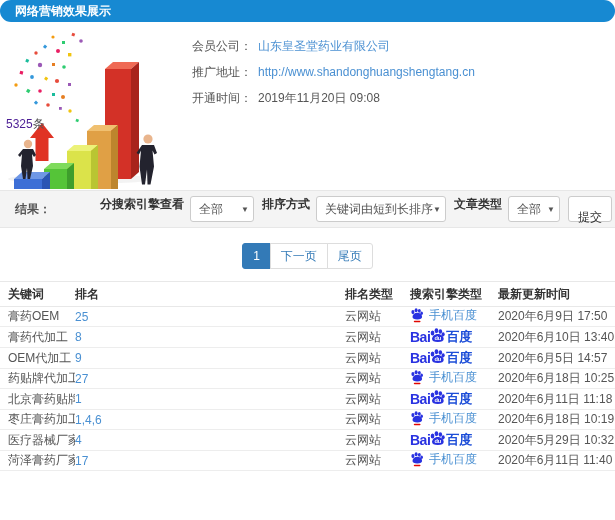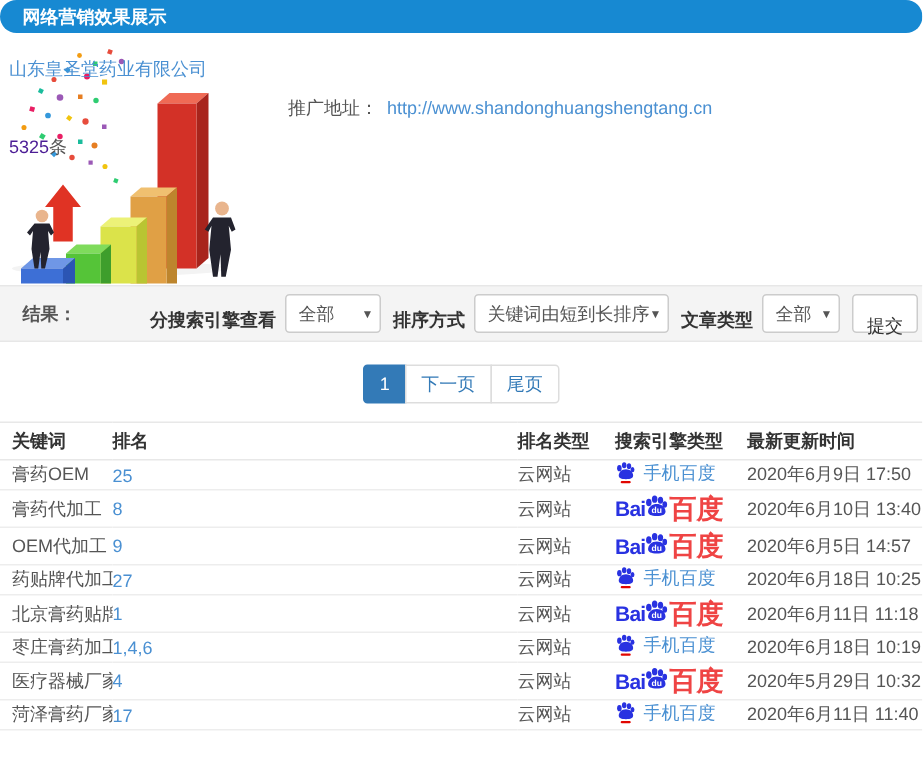--- a/index.html
+++ b/index.html
@@ -16,21 +16,21 @@
   .info-fields { position:absolute; left:0; top:11px; }
   .info-row { display:flex; height:26px; line-height:26px; }
   .info-label { width:252px; text-align:right; color:#555; }
   .info-value { margin-left:6px; color:#555; }
   a.blue-link { color:#4a90d2; text-decoration:none; }
   .hl-orange { color:#4c1d95; }
 
   
   .filter-bar { height:38px; background:#f4f4f4; border-top:1px solid #e7e7e7; border-bottom:1px solid #e7e7e7; display:flex; align-items:center; padding:0 3px 0 15px; }
   .result-label { font-weight:bold; color:#555; }
-  .filter-controls { margin-left:auto; display:flex; align-items:flex-end; }
+  .filter-controls { margin-left:auto; display:flex; align-items:flex-start; }
   .filter-controls label { font-weight:bold; color:#333; margin-right:6px; white-space:nowrap; }
   .select { position:relative; height:26px; line-height:24px; background:#fff; border:1px solid #ccc; border-radius:3px; padding:0 16px 0 8px; color:#555; margin-right:8px; white-space:nowrap; cursor:pointer; }
   .select .caret { position:absolute; right:4px; top:0; font-size:8px; color:#555; line-height:26px; }
   .sel-engine { width:64px; } .sel-sort { width:130px; } .sel-article { width:52px; }
   .submit-btn { height:24px; background:#fff; border:1px solid #ccc; border-radius:3px; padding:12px 9px; color:#333; font-size:12px; cursor:pointer; }
 
   
   .pagination { margin-top:15px; display:flex; justify-content:center; }
   .page-item { display:inline-block; height:26px; line-height:24px; padding:0 10px; border:1px solid #ddd; background:#fff; color:#337ab7; margin-left:-1px; cursor:pointer; }
   .page-item.first { border-radius:3px 0 0 3px; margin-left:0; }
@@ -41,21 +41,21 @@
   table.results { width:100%; border-collapse:collapse; table-layout:fixed; margin-top:12px; }
   table.results th { text-align:left; font-weight:bold; color:#333; height:25px; border-top:1px solid #e8e8e8; border-bottom:1px solid #e8e8e8; }
   table.results td { height:19px; border-bottom:1px solid #ededed; color:#555; overflow:hidden; white-space:nowrap; }
   table.results th:first-child, table.results td:first-child { padding-left:8px; }
   a.rank-link { color:#4a90d2; text-decoration:none; }
 
   .baidu-logo { display:inline-flex; align-items:center; }
   .bd-bai { color:#2932e1; font-weight:bold; font-size:14px; letter-spacing:-0.5px; }
   .bd-paw { width:17px; height:17px; margin:0 0 3px -1px; }
   .bd-du-text { fill:#fff; font-size:8px; font-weight:bold; text-anchor:middle; font-family:"Liberation Sans",sans-serif; }
-  .bd-cn { color:#ef4444; font-weight:bold; font-size:18px; }
+  .bd-cn { color:#1d4ed8; font-weight:bold; font-size:13px; }
   .mbaidu { display:inline-flex; }
   .m-paw { width:14px; height:16px; }
   .m-text { color:#4a90d2; margin-left:5px; }
 </style>
 </head>
 <body>
 
 <div class="page">
 
   <div class="titlebar">
@@ -135,25 +135,30 @@
           <rect x="33" y="74" width="3" height="3" fill="#3498db" transform="rotate(45 34 75)"></rect>
           <circle cx="46" cy="78" r="1.8" fill="#e74c3c"></circle>
           <rect x="57" y="80" width="2.8" height="2.8" fill="#9b59b6"></rect>
           <circle cx="68" cy="84" r="1.7" fill="#f1c40f"></circle>
           <rect x="74" y="92" width="2.8" height="2.8" fill="#2ecc71" transform="rotate(20 75 93)"></rect>
         </g>
       </svg>
     </div>
     <div class="info-fields">
       <div class="info-row">
+        <span class="info-label">会员公司：</span>
         <a class="info-value blue-link" href="#">山东皇圣堂药业有限公司</a>
       </div>
       <div class="info-row">
         <span class="info-label">推广地址：</span>
         <a class="info-value blue-link" href="#">http://www.shandonghuangshengtang.cn</a>
+      </div>
+      <div class="info-row">
+        <span class="info-label">开通时间：</span>
+        <span class="info-value">2019年11月20日 09:08</span>
       </div>
       <div class="info-row">
         <span class="info-value"><span class="hl-orange">5325</span><span>条</span></span>
       </div>
     </div>
   </div>
 
   <div class="filter-bar">
     <span class="result-label">结果：</span>
     <div class="filter-controls">

